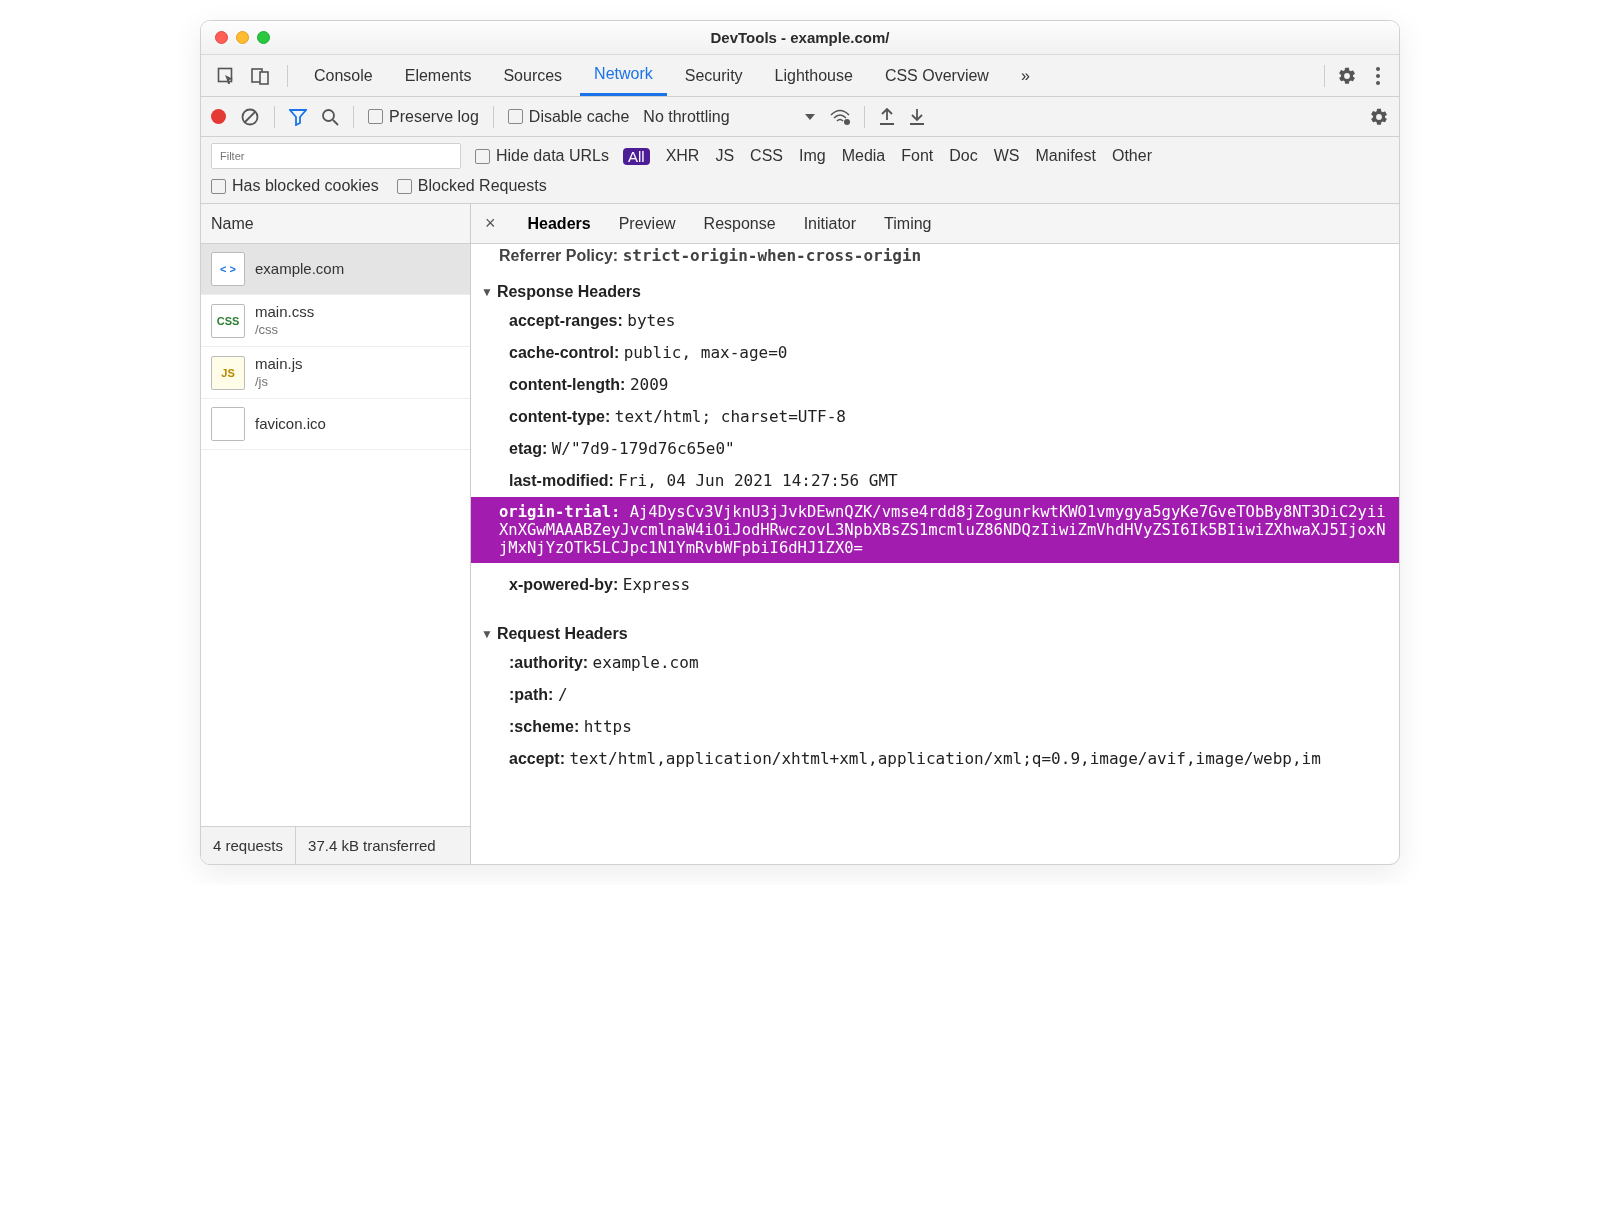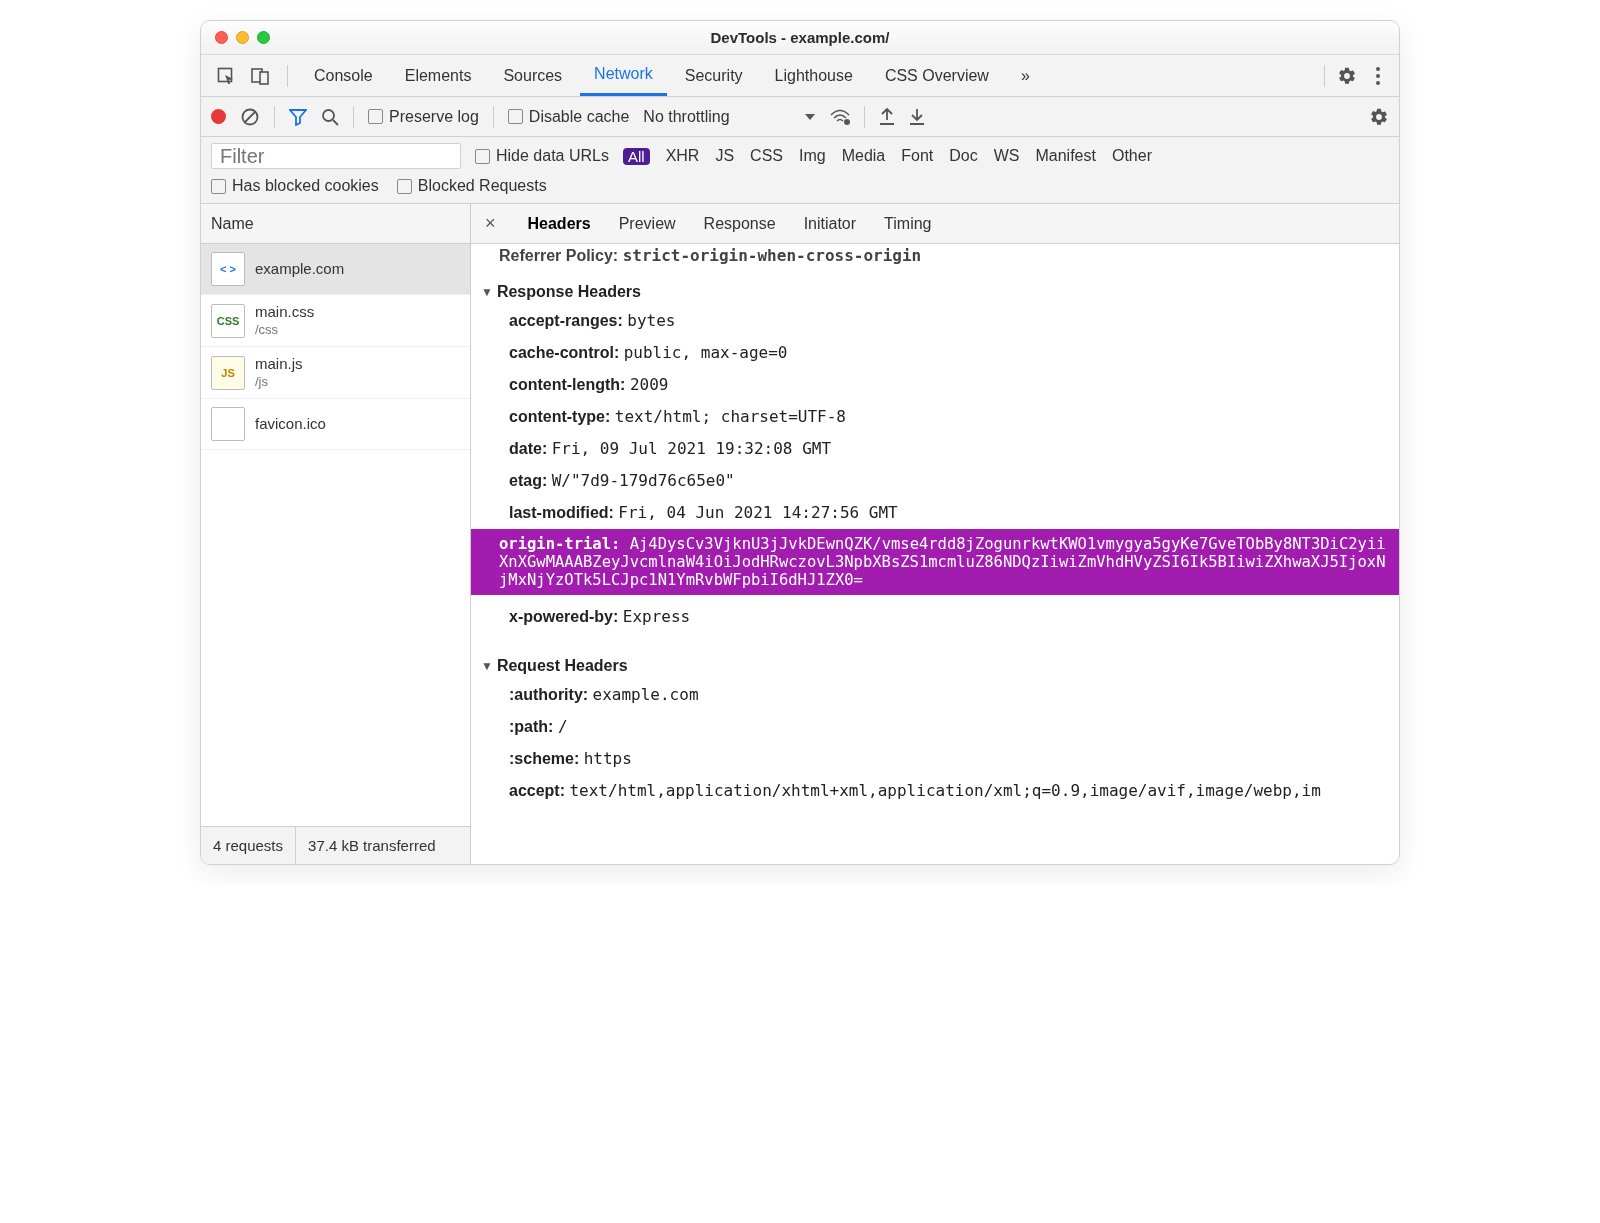--- a/index.html
+++ b/index.html
@@ -68,21 +68,21 @@
   .select-like { display:flex;align-items:center;gap:6px;font-size:16px;color:#333;}
   .gear-right { margin-left:auto; color:#555;}
   
   .filter-bar {
     background:#f3f3f3; border-bottom:1px solid #d0d0d0;
     padding: 6px 10px 8px; font-size:16px; color:#333;
   }
   .filter-row1 { display:flex; align-items:center; gap:14px; flex-wrap:wrap;}
   .filter-input {
     width: 250px; height:26px; background:#fff; border:1px solid #d0d0d0;
-    border-radius:2px; padding:0 8px; font-size:20px; color:#0369a1;
+    border-radius:2px; padding:0 8px; font-size:11px; color:#0369a1;
   }
   .type-pill {
     background:#4c1d95; color:#fff; padding:0 5px; border-radius:4px;
     font-size:15px;
   }
   .type-txt { font-size:16px; color:#333; }
   .filter-row2 { display:flex; gap:18px; padding-top:8px;}
   
   .split { display:flex; height:660px; }
   .left-panel {
@@ -353,21 +353,20 @@
         <div class="hdr-section">
           <div class="section-title">
             <span class="tri">▼</span>
             <span>Response Headers</span>
           </div>
           <div id="response-headers-slot">
               <div class="hdr-line"><span class="k">accept-ranges: </span><span class="v">bytes</span></div>
               <div class="hdr-line"><span class="k">cache-control: </span><span class="v">public, max-age=0</span></div>
               <div class="hdr-line"><span class="k">content-length: </span><span class="v">2009</span></div>
               <div class="hdr-line"><span class="k">content-type: </span><span class="v">text/html; charset=UTF-8</span></div>
-              <div class="hdr-line"><span class="k">date: </span><span class="v">Fri, 09 Jul 2021 19:32:08 GMT</span></div>
               <div class="hdr-line"><span class="k">etag: </span><span class="v">W/"7d9-179d76c65e0"</span></div>
               <div class="hdr-line"><span class="k">last-modified: </span><span class="v">Fri, 04 Jun 2021 14:27:56 GMT</span></div>
             </div>
         </div>
         <div class="highlight">
           <span class="k">origin-trial:</span>
           <span>Aj4DysCv3VjknU3jJvkDEwnQZK/vmse4rdd8jZogunrkwtKWO1vmygya5gyKe7GveTObBy8NT3DiC2yiiXnXGwMAAABZeyJvcmlnaW4iOiJodHRwczovL3NpbXBsZS1mcmluZ86NDQzIiwiZmVhdHVyZSI6Ik5BIiwiZXhwaXJ5IjoxNjMxNjYzOTk5LCJpc1N1YmRvbWFpbiI6dHJ1ZX0=</span>
         </div>
         <div class="hdr-section" id="after-highlight-slot">
             <div class="hdr-line"><span class="k">x-powered-by: </span><span class="v">Express</span></div>

